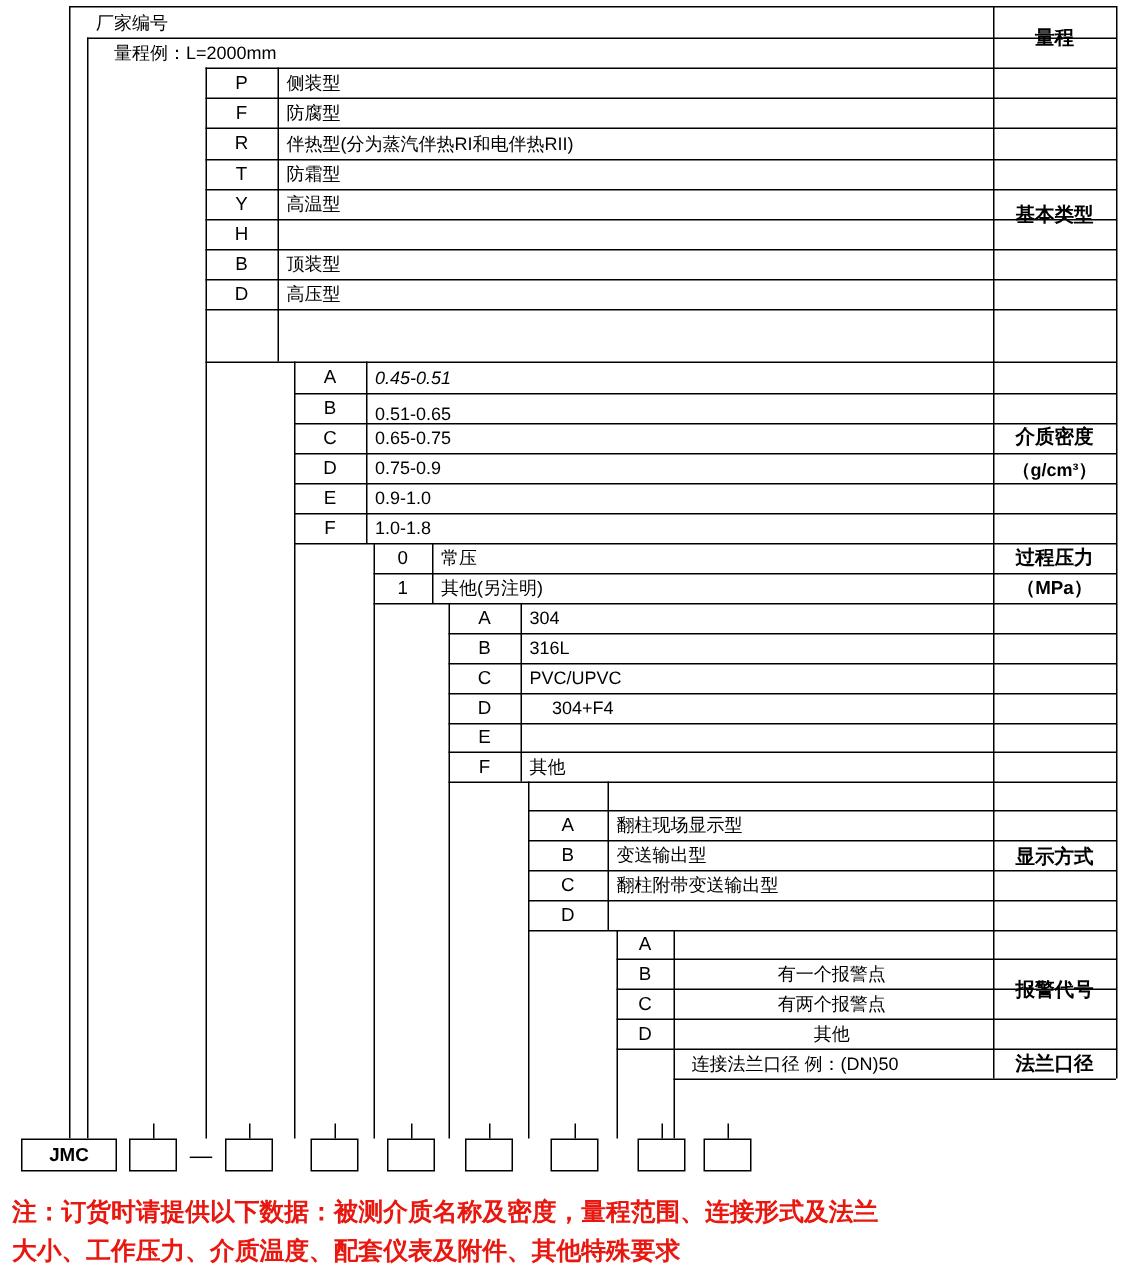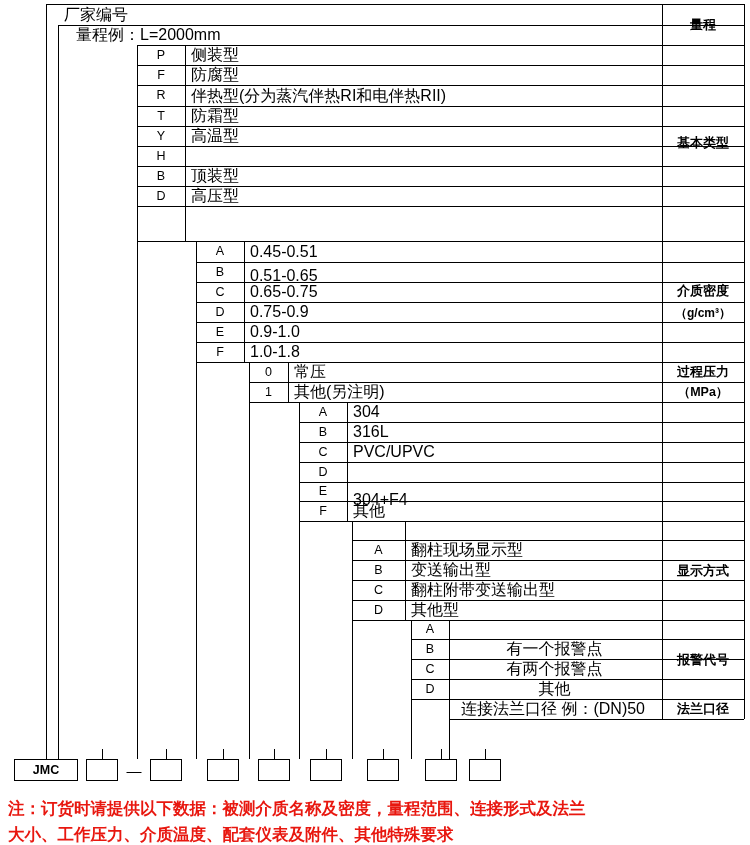--- a/index.html
+++ b/index.html
@@ -38,21 +38,21 @@
     position: absolute;
     background: #000;
     width: 1px;
   }
   .code {
     justify-content: center;
     font-size: 12.5px;
   }
   .desc {
     padding-left: 6px;
-    font-size: 16px;
+    font-size: 12px;
   }
   .grouplabel {
     justify-content: center;
     font-weight: bold;
     font-size: 13px;
     flex-direction: column;
     text-align: center;
     line-height: 1.35;
   }
   .stub {
@@ -163,21 +163,21 @@
   <div class="cell desc" style="left:185px; top:126px; width:470px; height:20px;">高温型</div>
   <div class="cell code" style="left:137px; top:146px; width:48px; height:20px;">H</div>
   <div class="cell code" style="left:137px; top:166px; width:48px; height:20px;">B</div>
   <div class="cell desc" style="left:185px; top:166px; width:470px; height:20px;">顶装型</div>
   <div class="cell code" style="left:137px; top:186px; width:48px; height:20px;">D</div>
   <div class="cell desc" style="left:185px; top:186px; width:470px; height:20px;">高压型</div>
 
   <div class="cell grouplabel" style="left:662px; top:45px; width:82px; height:196px;">基本类型</div>
 
   <div class="cell code" style="left:196px; top:241px; width:48px; height:21px;">A</div>
-  <div class="cell desc" style="left:244px; top:241px; width:410px; height:21px;">0.45-0.51</div>
+  <div class="cell desc" style="left:244px; top:241px; width:410px; height:21px;font-style:italic;">0.45-0.51</div>
   <div class="cell code" style="left:196px; top:262px; width:48px; height:20px;">B</div>
   <div class="cell desc" style="left:244px; top:266px; width:410px; height:20px;text-align:center;">0.51-0.65</div>
   <div class="cell code" style="left:196px; top:282px; width:48px; height:20px;">C</div>
   <div class="cell desc" style="left:244px; top:282px; width:410px; height:20px;">0.65-0.75</div>
   <div class="cell code" style="left:196px; top:302px; width:48px; height:20px;">D</div>
   <div class="cell desc" style="left:244px; top:302px; width:410px; height:20px;">0.75-0.9</div>
   <div class="cell code" style="left:196px; top:322px; width:48px; height:20px;">E</div>
   <div class="cell desc" style="left:244px; top:322px; width:410px; height:20px;">0.9-1.0</div>
   <div class="cell code" style="left:196px; top:342px; width:48px; height:20px;">F</div>
   <div class="cell desc" style="left:244px; top:342px; width:410px; height:20px;">1.0-1.8</div>
@@ -197,34 +197,33 @@
 
   <div class="cell desc" style="left:288px; top:382px; width:366px; height:20px;">其他(另注明)</div>
 
   <div class="cell code" style="left:299px; top:402px; width:48px; height:20px;">A</div>
   <div class="cell desc" style="left:347px; top:402px; width:307px; height:20px;">304</div>
   <div class="cell code" style="left:299px; top:422px; width:48px; height:20px;">B</div>
   <div class="cell desc" style="left:347px; top:422px; width:307px; height:20px;">316L</div>
   <div class="cell code" style="left:299px; top:442px; width:48px; height:20px;">C</div>
   <div class="cell desc" style="left:347px; top:442px; width:307px; height:20px;">PVC/UPVC</div>
   <div class="cell code" style="left:299px; top:462px; width:48px; height:20px;">D</div>
-  <div class="cell desc" style="left:347px; top:462px; width:307px; height:20px;margin-top:28px;">304+F4</div>
+  <div class="cell desc" style="left:362px; top:462px; width:307px; height:20px;">304+F4</div>
   <div class="cell code" style="left:299px; top:482px; width:48px; height:19px;">E</div>
   <div class="cell code" style="left:299px; top:501px; width:48px; height:20px;">F</div>
   <div class="cell desc" style="left:347px; top:501px; width:307px; height:20px;">其他</div>
 
 
   <div class="cell code" style="left:352px; top:540px; width:53px; height:20px;">A</div>
   <div class="cell desc" style="left:405px; top:540px; width:249px; height:20px;">翻柱现场显示型</div>
   <div class="cell code" style="left:352px; top:560px; width:53px; height:20px;">B</div>
   <div class="cell desc" style="left:405px; top:560px; width:249px; height:20px;">变送输出型</div>
   <div class="cell code" style="left:352px; top:580px; width:53px; height:20px;">C</div>
   <div class="cell desc" style="left:405px; top:580px; width:249px; height:20px;">翻柱附带变送输出型</div>
   <div class="cell code" style="left:352px; top:600px; width:53px; height:20px;">D</div>
-  <div class="cell desc" style="left:405px; top:600px; width:249px; height:20px;">其他型</div>
 
   <div class="cell grouplabel" style="left:662px; top:521px; width:82px; height:99px;">显示方式</div>
 
   <div class="cell code" style="left:411px; top:620px; width:38px; height:19px;">A</div>
   <div class="cell code" style="left:411px; top:639px; width:38px; height:20px;">B</div>
   <div class="cell desc" style="left:449px; top:639px; width:205px; height:20px; justify-content:center;">有一个报警点</div>
   <div class="cell code" style="left:411px; top:659px; width:38px; height:20px;">C</div>
   <div class="cell desc" style="left:449px; top:659px; width:205px; height:20px; justify-content:center;">有两个报警点</div>
   <div class="cell code" style="left:411px; top:679px; width:38px; height:20px;">D</div>
   <div class="cell desc" style="left:449px; top:679px; width:205px; height:20px; justify-content:center;">其他</div>

